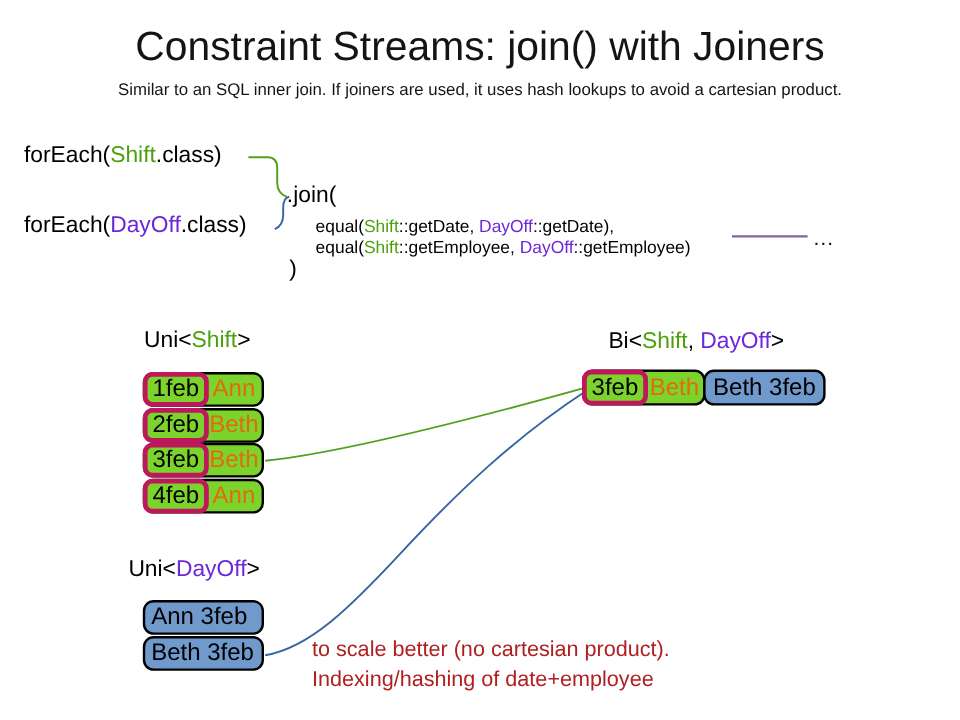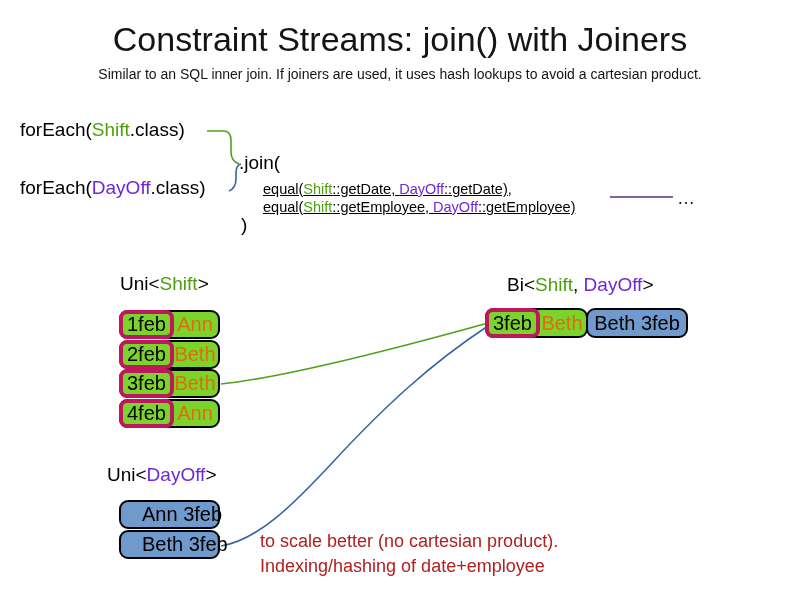--- a/index.html
+++ b/index.html
@@ -6,38 +6,38 @@
   .slide {
     position:relative; width:800px; height:600px; background:#ffffff;
     font-family:"Liberation Sans", sans-serif; color:#000; overflow:hidden;
   }
   .abs { position:absolute; white-space:nowrap; }
 
   .title   { top:20px; left:0; width:800px; text-align:center; font-size:34px; color:#141414; }
   .subtitle{ top:66px; left:0; width:800px; text-align:center; font-size:14px; color:#141414; }
 
   .code-big   { font-size:19px; }
-  .code-small { font-size:14.5px;text-decoration:underline; }
+  .code-small { font-size:14.5px; }
 
   .green-txt  { color:#4da00c; }
   .blue-txt   { color:#6d28d9; }
   .orange-txt { color:#e06c0c; }
 
   .lines-svg { position:absolute; top:0; left:0; width:800px; height:600px; pointer-events:none; }
 
   .tbl-label { font-size:19px; }
 
   .mini-row {
     box-sizing:border-box; height:29px; width:101px;
     border:2px solid #000; border-radius:9px;
     display:flex; align-items:stretch; margin-bottom:0.5px;
     font-size:20px;
   }
   .green-row { background:#7cd32c; }
-  .blue-row  { background:#7099cc; align-items:center; padding-left:21px; }
+  .blue-row  { background:#7099cc; align-items:center; padding-left:5px; }
 
   .date-box {
     box-sizing:border-box; border:4px solid #be185d; border-radius:8px;
     margin:-2px; padding:0 4px; display:flex; align-items:center; background:transparent;
   }
   .emp-cell { flex:1; display:flex; align-items:center; justify-content:center; }
 
   .bi-row { display:flex; }
   .bi-green {
     box-sizing:border-box; width:103px; height:30px; background:#7cd32c;

